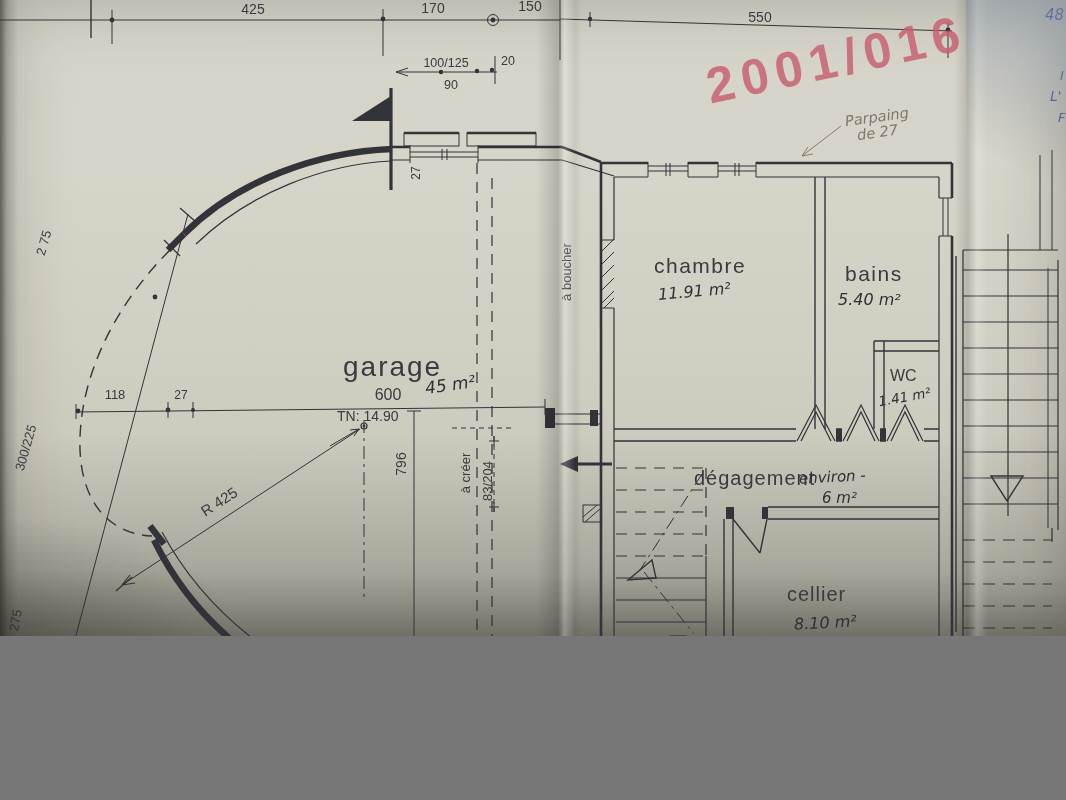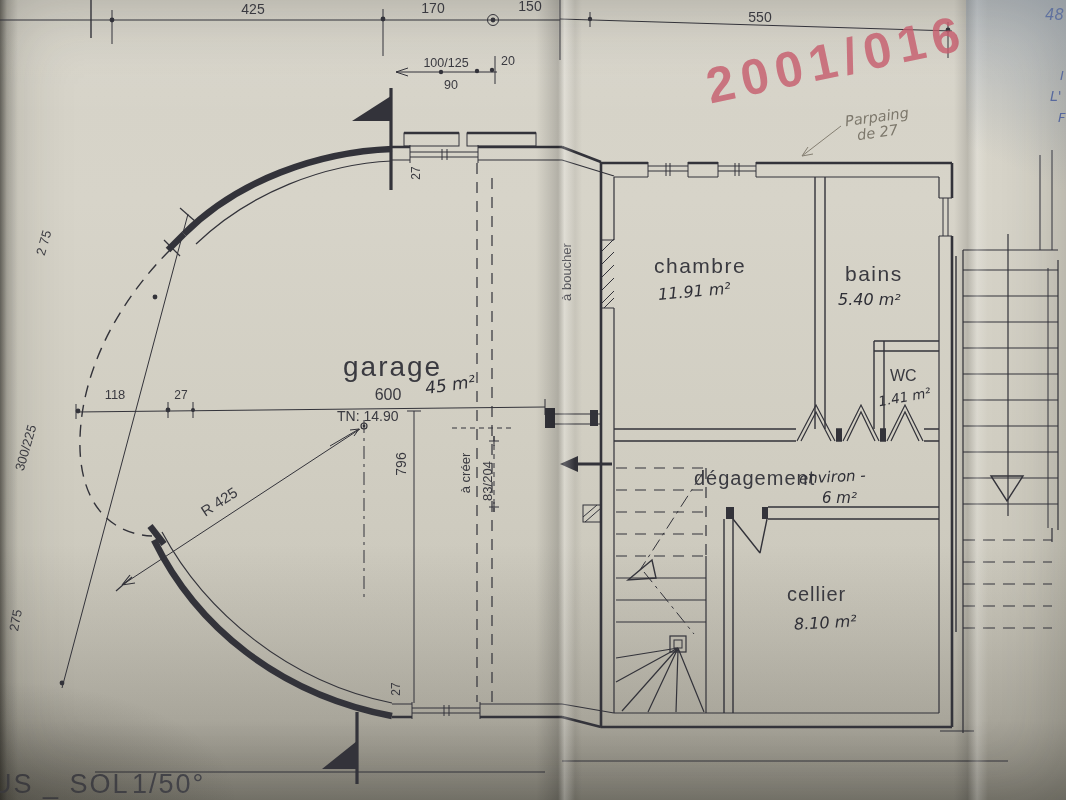--- a/index.html
+++ b/index.html
@@ -1,17 +1,17 @@
 <!DOCTYPE html>
 <html><head>
 <meta charset="utf-8">
 <style>
   html,body{margin:0;padding:0;background:#777;}
   .photo{
-    position:relative;width:1066px;height:800px;overflow:hidden;
+    position:relative;width:1066px;height:636px;overflow:hidden;
     background:
       linear-gradient(90deg, rgba(25,23,19,.55) 0, rgba(25,23,19,.18) 7px, rgba(25,23,19,0) 18px),
       linear-gradient(180deg, rgba(255,255,255,.10) 0%, rgba(255,255,255,0) 15%, rgba(0,0,0,0) 68%, rgba(55,52,45,.20) 90%, rgba(40,38,32,.42) 100%),
       linear-gradient(180deg,#d5d2c7 0%,#d7d4c9 25%,#d1cec2 55%,#cac7bb 80%,#c0bdb1 100%);
     box-shadow: inset 0 0 70px rgba(30,28,22,.28);
     font-family:"Liberation Sans",sans-serif;
   }
   .overlay{position:absolute;top:0;height:100%;pointer-events:none;}
   .fold-main{left:536px;width:46px;
     background:linear-gradient(90deg, rgba(0,0,0,0) 0%, rgba(0,0,0,.10) 30%, rgba(0,0,0,.17) 48%, rgba(255,255,255,.22) 62%, rgba(0,0,0,.06) 85%, rgba(0,0,0,0) 100%);}

